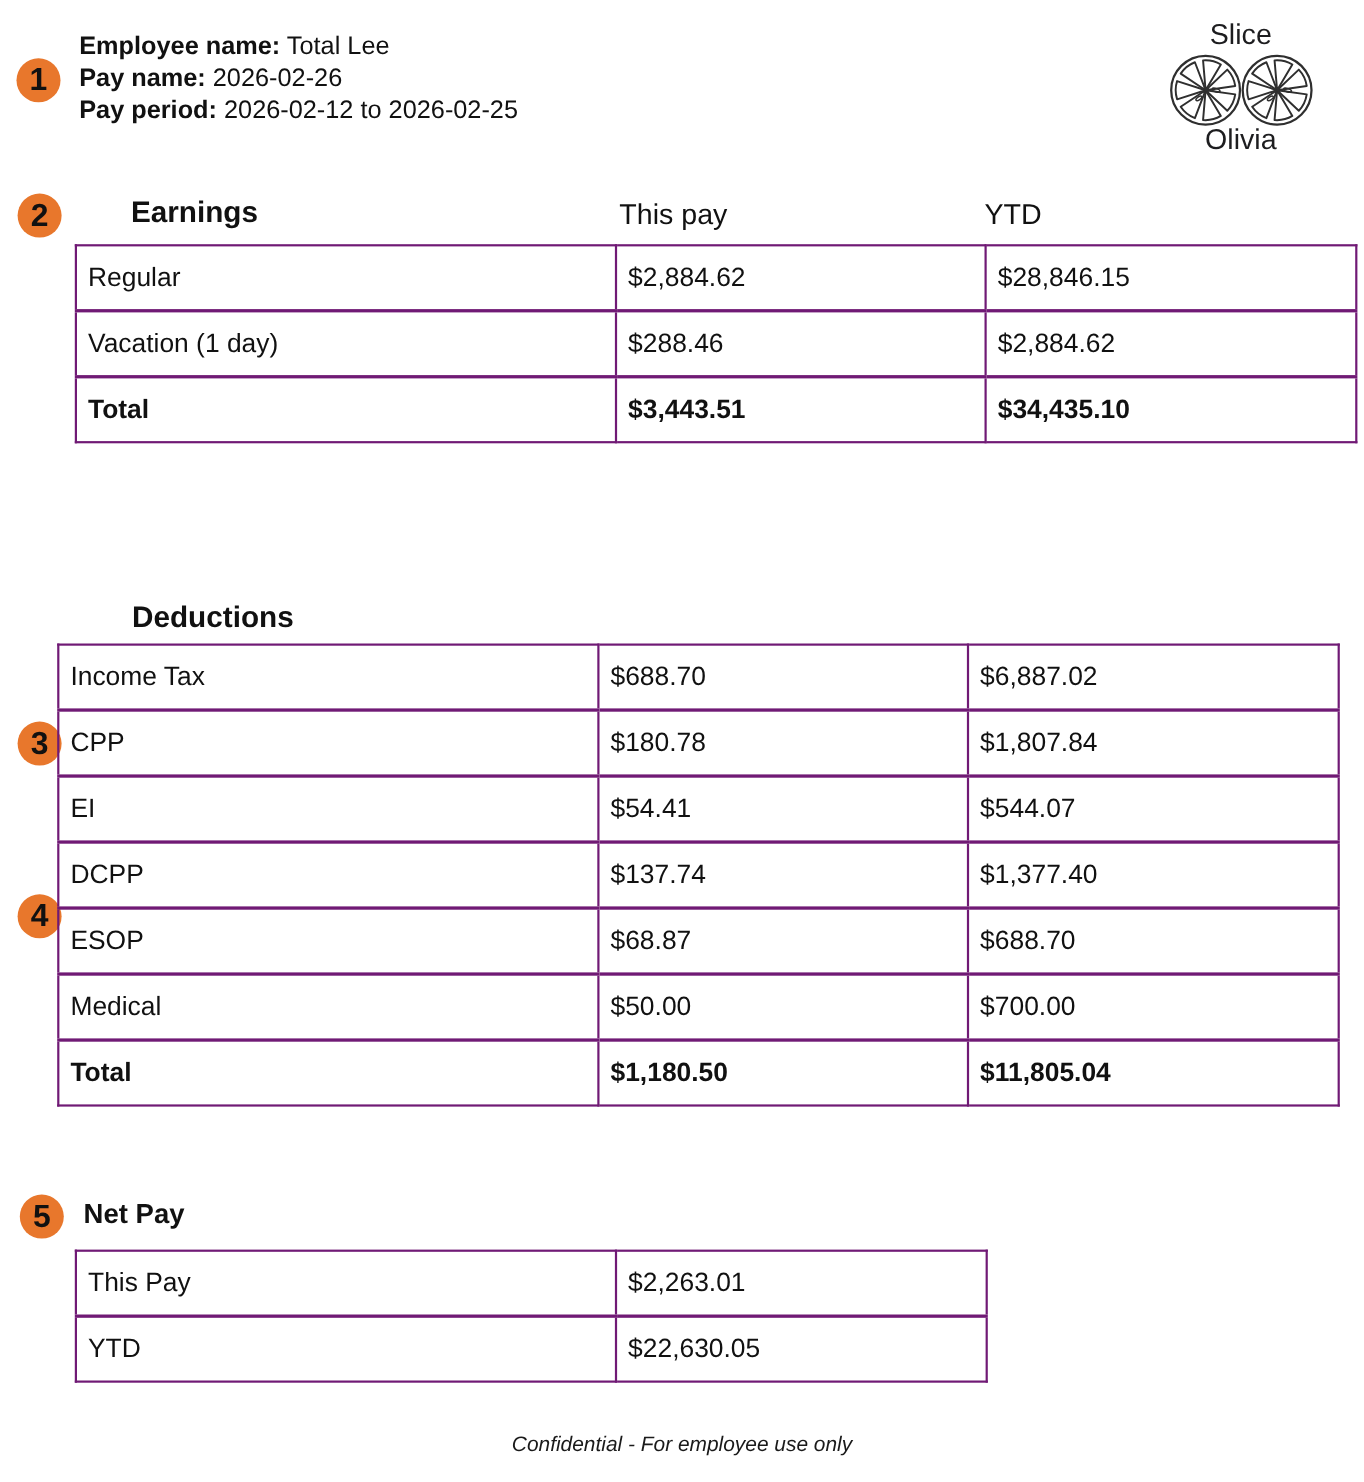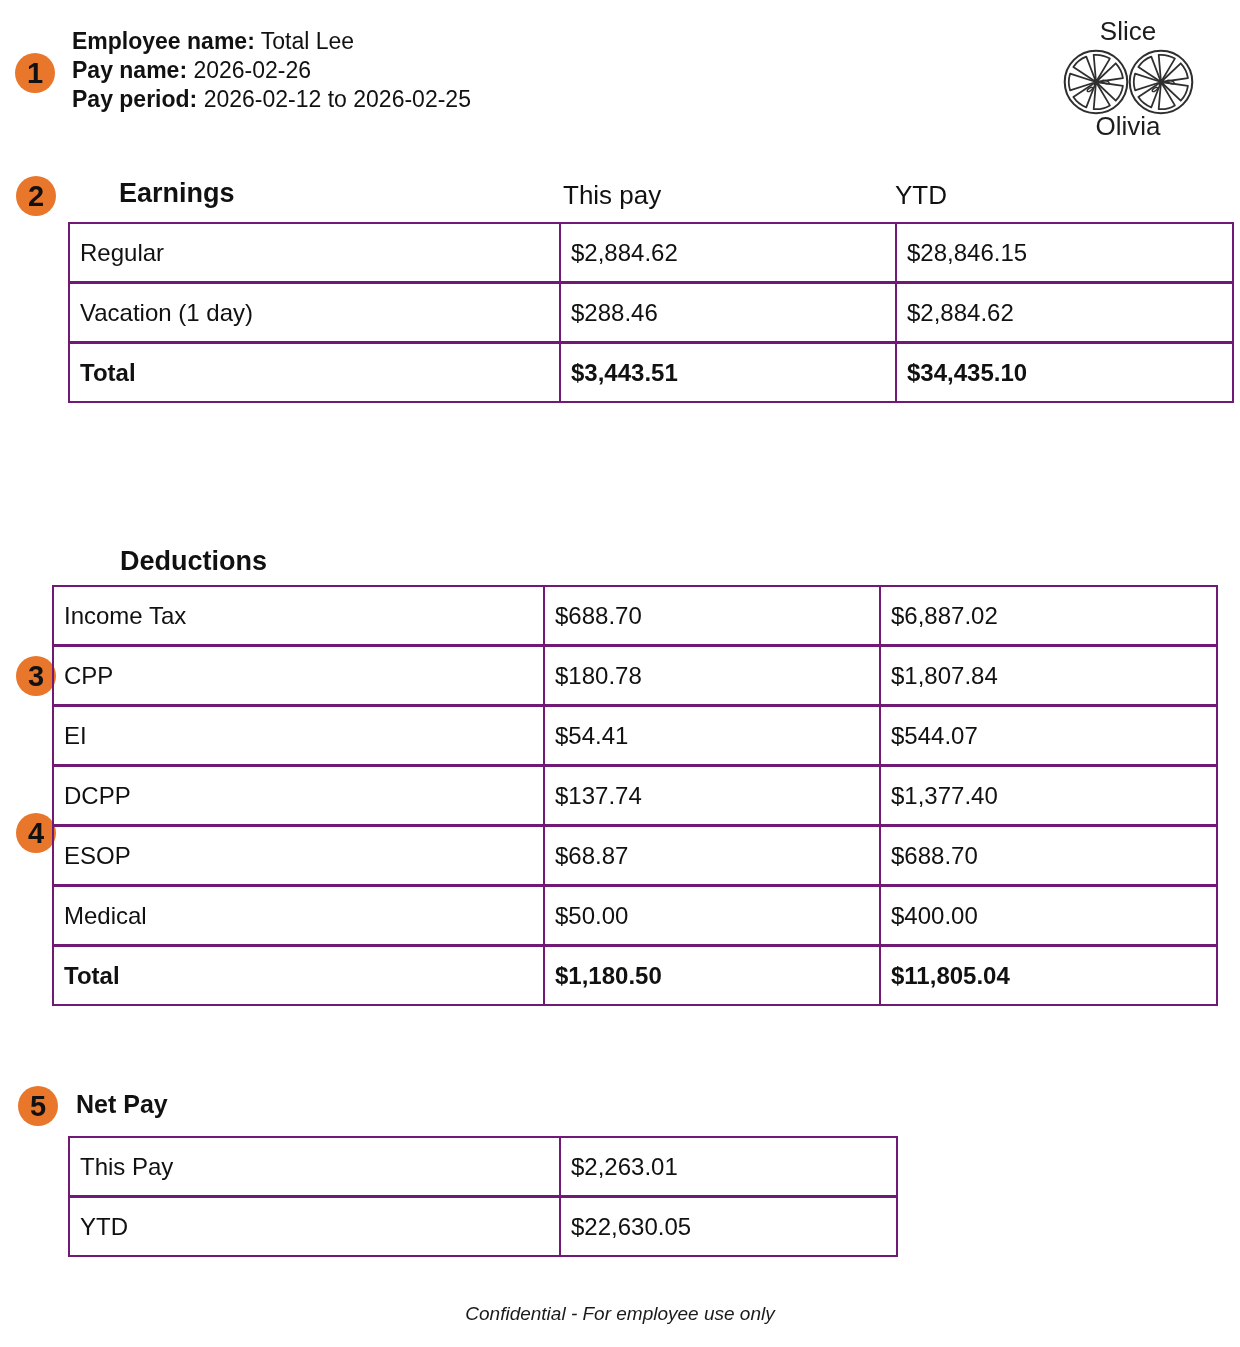--- a/index.html
+++ b/index.html
@@ -199,21 +199,21 @@
       <td>$1,377.40</td>
     </tr>
     <tr>
       <td>ESOP</td>
       <td>$68.87</td>
       <td>$688.70</td>
     </tr>
     <tr>
       <td>Medical</td>
       <td>$50.00</td>
-      <td>$400.00</td>
+      <td>$700.00</td>
     </tr>
     <tr class="bold-row">
       <td>Total</td>
       <td>$1,180.50</td>
       <td>$11,805.04</td>
     </tr>
   </tbody>
     </table>
 
   <div class="sec-title" style="left:76px; top:1090px; font-size:25px;">Net Pay</div>

